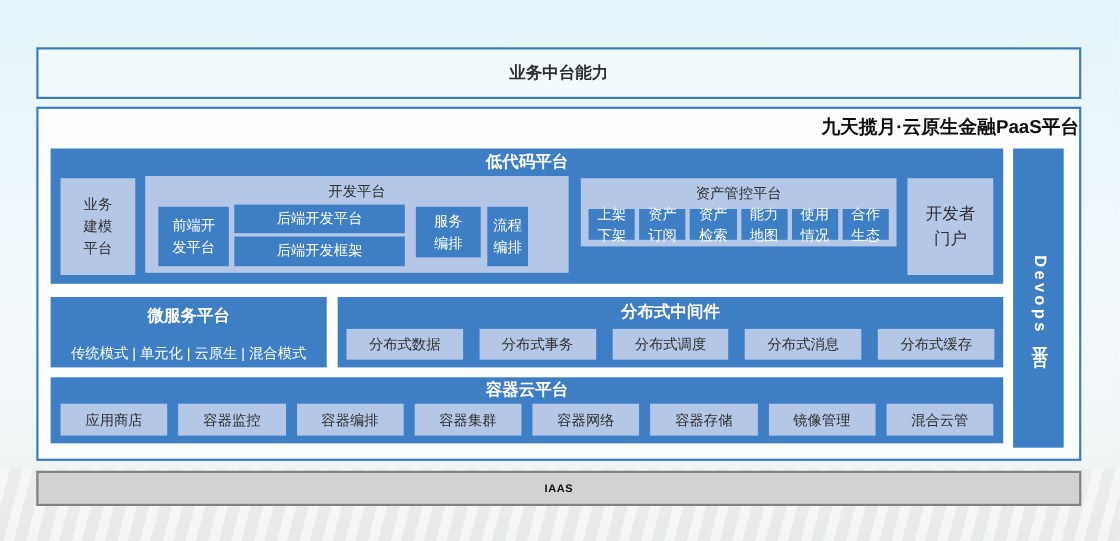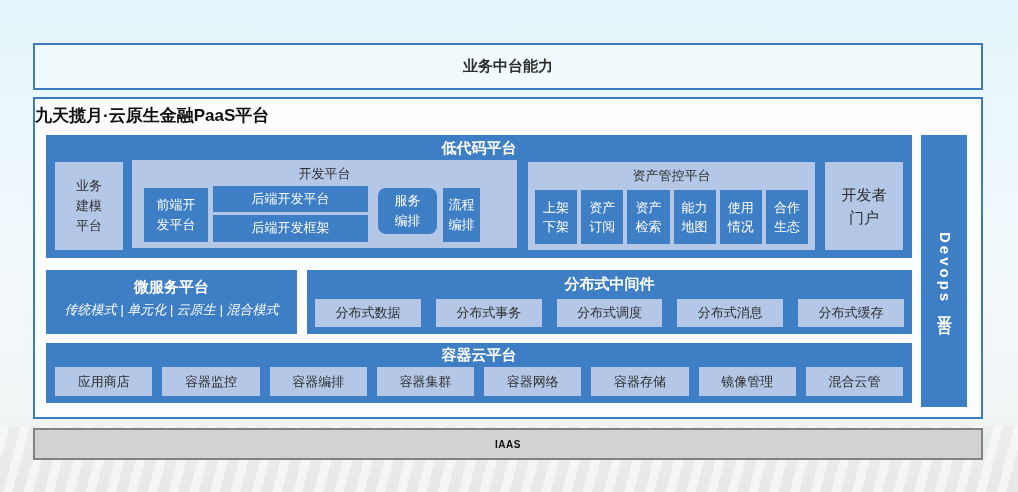--- a/index.html
+++ b/index.html
@@ -19,51 +19,51 @@
     background:
       repeating-linear-gradient(105deg, rgba(255,255,255,.7) 0 9px, rgba(203,208,210,.30) 9px 20px),
       linear-gradient(#f1f2f2,#e9eaea);
     opacity:.5;
   }
   .outlined{border:2px solid var(--border_blue);position:absolute;}
   .top-banner{left:33px;top:43px;width:950px;height:47px;background:#f1fafd;
     display:flex;align-items:center;justify-content:center;
     font-size:15px;font-weight:bold;color:#2e2e2e;}
   .main{left:33px;top:97px;width:950px;height:322px;background:#fbfdff;}
-  .main-title{position:absolute;left:0;right:0;top:5px;text-align:left;
+  .main-title{position:absolute;left:0;right:0;top:5px;text-align:right;
     font-size:17px;font-weight:bold;color:#0f0f0f;}
   .sec{position:absolute;background:var(--dark_blue);}
   .sec-title{text-align:center;font-size:15px;font-weight:bold;color:#fff;
     line-height:25px;height:25px;}
   .panel{position:absolute;background:var(--light_blue);}
   .panel-title{text-align:center;font-size:13px;color:#2f2f2f;height:26px;line-height:28px;}
   .dark-box{position:absolute;background:var(--dark_blue);color:#fff;font-size:13px;
     display:flex;align-items:center;justify-content:center;text-align:center;
     white-space:pre-line;line-height:1.55;}
   .lite-cell{background:var(--light_blue);color:#2f2f2f;font-size:13px;
     display:flex;align-items:center;justify-content:center;text-align:center;flex:1;}
   .ml{white-space:pre-line;line-height:1.55;}
   
   .lowcode{left:11px;top:36px;width:866px;height:123px;}
   .biz-box{position:absolute;left:9px;top:27px;width:68px;height:88px;
     background:var(--light_blue);color:#2f2f2f;font-size:13px;
     display:flex;align-items:center;justify-content:center;text-align:center;}
   .dev-panel{left:86px;top:25px;width:385px;height:88px;}
-  .asset-panel{left:482px;top:27px;width:287px;height:88px;}
+  .asset-panel{left:482px;top:27px;width:287px;height:62px;}
   .asset-items{position:absolute;left:7px;right:7px;top:28px;bottom:6px;display:flex;gap:4px;}
   .asset-items .dark-item{flex:1;background:var(--dark_blue);color:#fff;font-size:13px;
     display:flex;align-items:center;justify-content:center;text-align:center;
     white-space:pre-line;line-height:1.5;}
   .portal{position:absolute;left:779px;top:27px;width:78px;height:88px;
     background:var(--light_blue);color:#2f2f2f;font-size:15px;
     display:flex;align-items:center;justify-content:center;text-align:center;}
   
   .micro{left:11px;top:171px;width:251px;height:64px;text-align:center;}
   .micro-title{margin-top:8px;font-size:15px;font-weight:bold;color:#fff;}
-  .micro-modes{margin-top:4px;font-size:13px;color:#fff;font-style:italic;}
+  .micro-modes{margin-top:15px;font-size:13px;color:#fff;}
   .middleware{left:272px;top:171px;width:605px;height:64px;}
   .middleware .sec-title{height:24px;line-height:27px;}
   .mw-items{position:absolute;left:8px;right:8px;top:29px;height:28px;display:flex;gap:15px;}
   
   .containerc{left:11px;top:244px;width:866px;height:60px;}
   .containerc .sec-title{height:22px;line-height:23px;}
   .ct-items{position:absolute;left:9px;right:9px;top:24px;height:29px;display:flex;gap:10px;}
   
   .devops{left:886px;top:36px;width:46px;height:272px;
     display:flex;align-items:center;justify-content:center;
@@ -93,21 +93,21 @@
       <div class="biz-box ml">业务
 建模
 平台</div>
 
       <div class="panel dev-panel">
         <div class="panel-title">开发平台</div>
         <div class="dark-box" style="left:12px;top:28px;width:64px;height:54px;">前端开
 发平台</div>
         <div class="dark-box" style="left:81px;top:26px;width:155px;height:26px;">后端开发平台</div>
         <div class="dark-box" style="left:81px;top:55px;width:155px;height:27px;">后端开发框架</div>
-        <div class="dark-box" style="left:246px;top:28px;width:59px;height:46px;border-radius:8px;">服务
+        <div class="dark-box" style="left:246px;top:28px;width:59px;height:46px;">服务
 编排</div>
         <div class="dark-box" style="left:311px;top:28px;width:37px;height:54px;">流程
 编排</div>
       </div>
 
       <div class="panel asset-panel">
         <div class="panel-title">资产管控平台</div>
         <div class="asset-items">
 
         <div class="dark-item">上架

